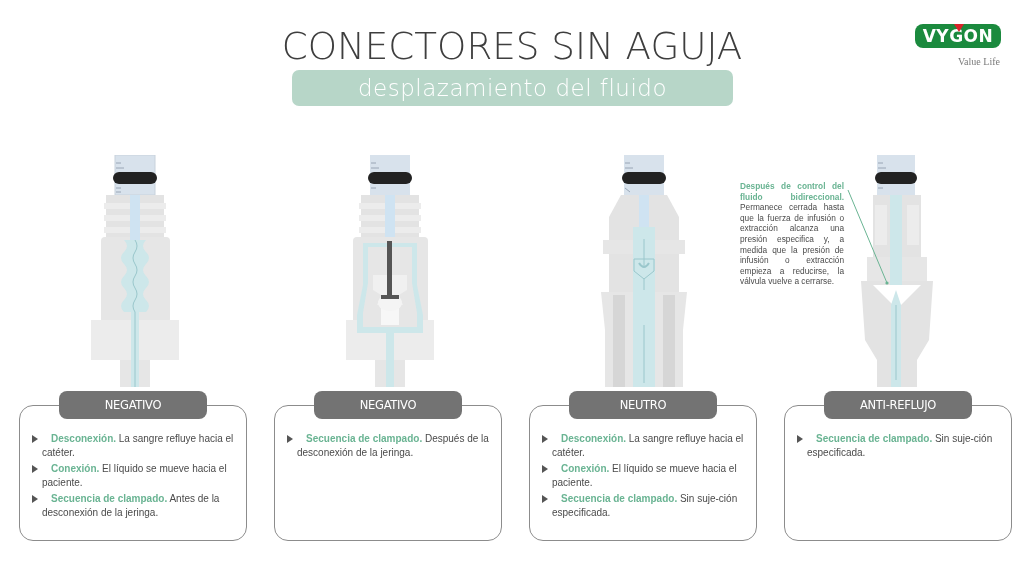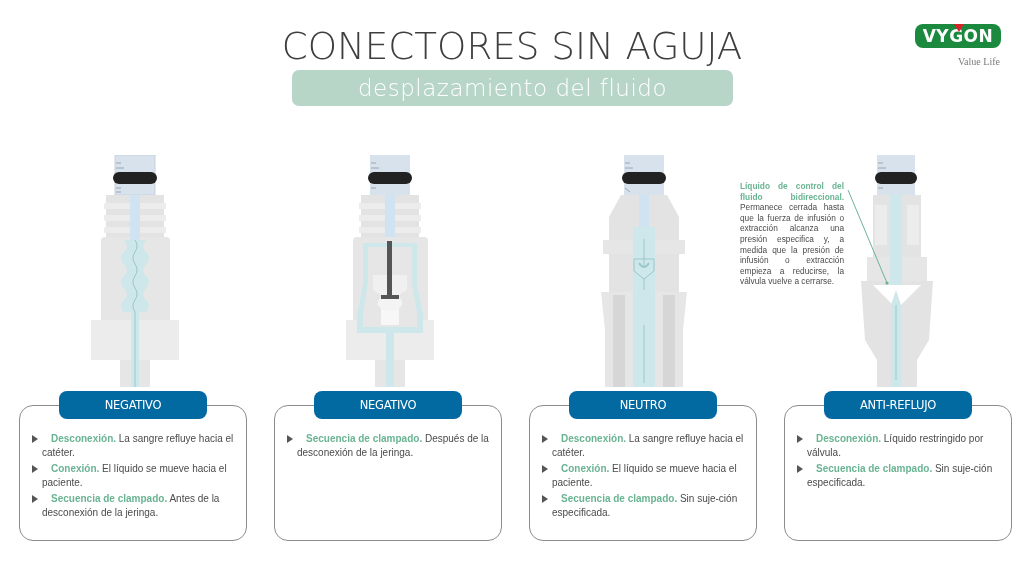--- a/index.html
+++ b/index.html
@@ -30,21 +30,21 @@
     border-left: 5px solid transparent; border-right: 5px solid transparent; border-top: 8px solid #d8232a; }
   .logo-tag { position: absolute; left: 43px; top: 32px; font-size: 10px; color: #7a7a7a; font-family: Liberation Serif, serif; }
 
   .connector { position: absolute; top: 155px; }
 
   .card {
     position: absolute; top: 405px; width: 228px; height: 136px;
     border: 1.3px solid #8c8c8c; border-radius: 14px; background: #fff;
   }
   .card-label {
-    position: absolute; top: 391px; width: 148px; height: 28px; background: #0369a1; border-radius: 8px;
+    position: absolute; top: 391px; width: 148px; height: 28px; background: #737373; border-radius: 8px;
     display: flex; align-items: center; justify-content: center;
   }
   .card-label span { color: #ffffff; font-size: 11.5px; font-family: "DejaVu Sans", sans-serif; letter-spacing: -0.3px; }
   .card ul { list-style: none; position: absolute; left: 12px; top: 26px; right: 10px; }
   .card li { position: relative; padding-left: 10px; font-size: 10px; line-height: 13.5px; margin-bottom: 3px; color: #4a4a4a; }
   .card li .bullet {
     position: absolute; left: 0; top: 3px; width: 0; height: 0;
     border-top: 4px solid transparent; border-bottom: 4px solid transparent; border-left: 6px solid #555;
   }
   .card li .lead { color: #6ab493; font-weight: bold; margin-left: 9px; }
@@ -174,21 +174,21 @@
   <path d="M36 150 L41 135 L46 150 L46 232 L36 232 Z" fill="#cde7ea"></path>
   <line x1="41" y1="150" x2="41" y2="225" stroke="#9ac7cc" stroke-width="1"></line>
 </svg>
 
 <svg style="position:absolute; left:840px; top:180px;" width="60" height="110" viewBox="0 0 60 110">
   <line x1="8" y1="10" x2="47" y2="103" stroke="#6ab493" stroke-width="1"></line>
   <circle cx="47" cy="103" r="1.6" fill="#6ab493"></circle>
 </svg>
 
 <div class="annotation">
-  <span class="lead">Líquido de control del fluido bidireccional.</span><span> Permanece cerrada hasta que la fuerza de infusión o extracción alcanza una presión especifica y, a medida que la presión de infusión o extracción empieza a reducirse, la válvula vuelve a cerrarse.</span>
+  <span class="lead">Después de control del fluido bidireccional.</span><span> Permanece cerrada hasta que la fuerza de infusión o extracción alcanza una presión especifica y, a medida que la presión de infusión o extracción empieza a reducirse, la válvula vuelve a cerrarse.</span>
 </div>
 
 <div class="card" style="left:19px">
   <ul>
     <li><span class="bullet"></span><span class="lead">Desconexión.</span><span> La sangre refluye hacia el catéter.</span></li>
     <li><span class="bullet"></span><span class="lead">Conexión.</span><span> El líquido se mueve hacia el paciente.</span></li>
     <li><span class="bullet"></span><span class="lead">Secuencia de clampado.</span><span> Antes de la desconexión de la jeringa.</span></li>
   </ul>
 </div>
 <div class="card-label" style="left:59px">
@@ -210,19 +210,18 @@
     <li><span class="bullet"></span><span class="lead">Conexión.</span><span> El líquido se mueve hacia el paciente.</span></li>
     <li><span class="bullet"></span><span class="lead">Secuencia de clampado.</span><span> Sin suje-ción especificada.</span></li>
   </ul>
 </div>
 <div class="card-label" style="left:569px">
     <span>NEUTRO</span>
   </div>
 
 <div class="card" style="left:784px">
   <ul>
-    <li><span class="bullet"></span><span class="lead">Desconexión.</span><span> Líquido restringido por válvula.</span></li>
     <li><span class="bullet"></span><span class="lead">Secuencia de clampado.</span><span> Sin suje-ción especificada.</span></li>
   </ul>
 </div>
 <div class="card-label" style="left:824px">
     <span>ANTI-REFLUJO</span>
   </div>
 
 </body></html>

